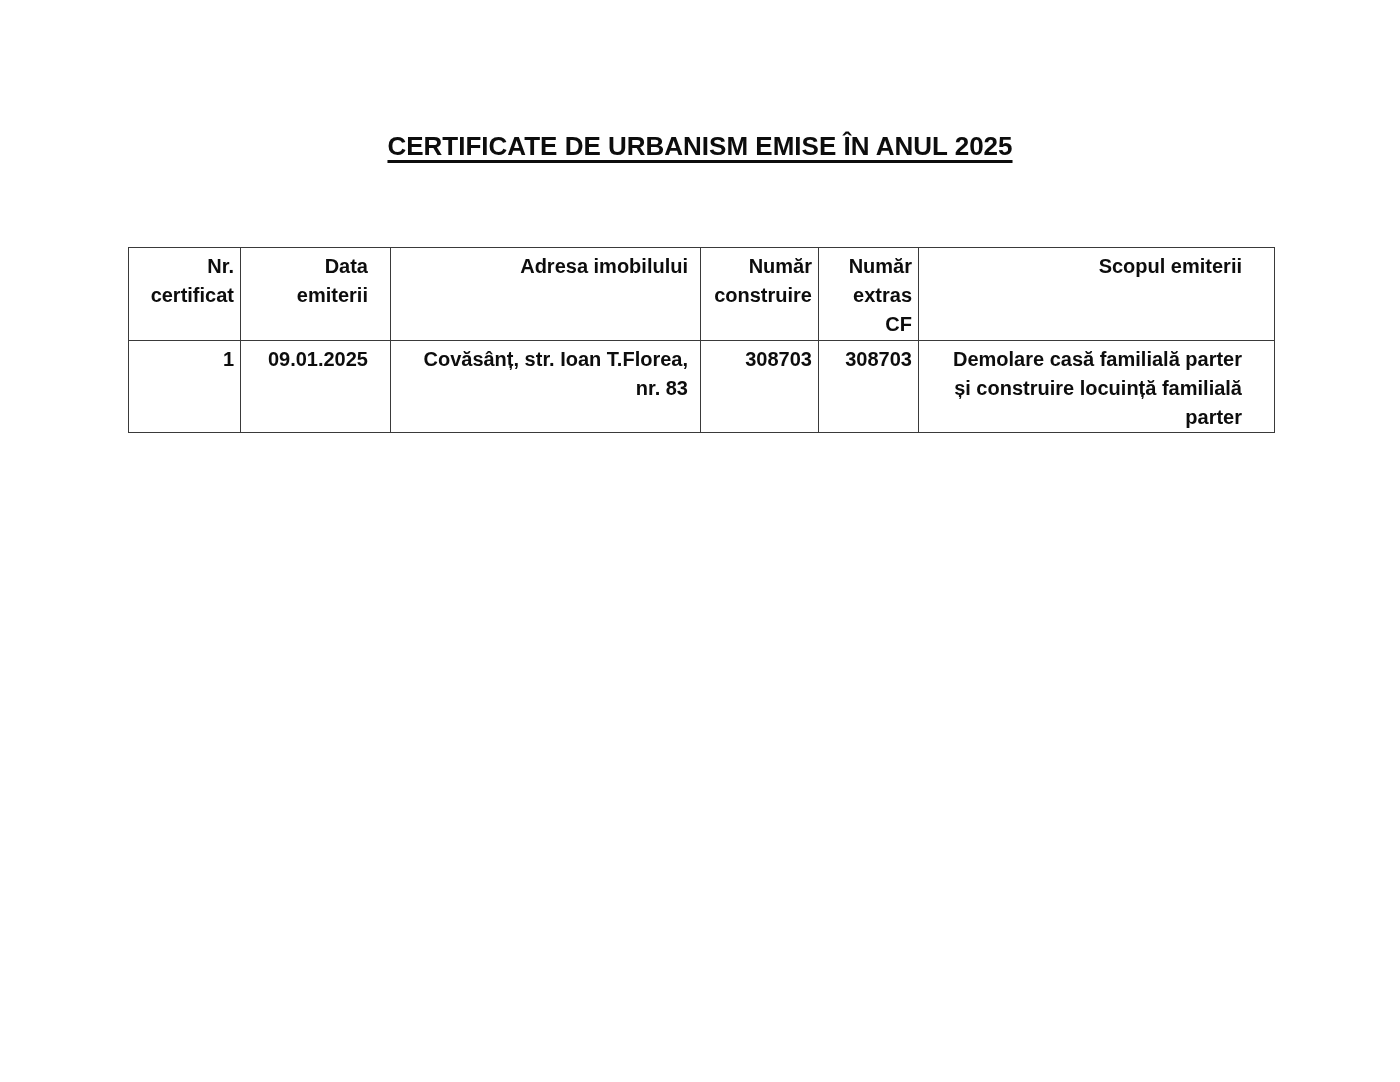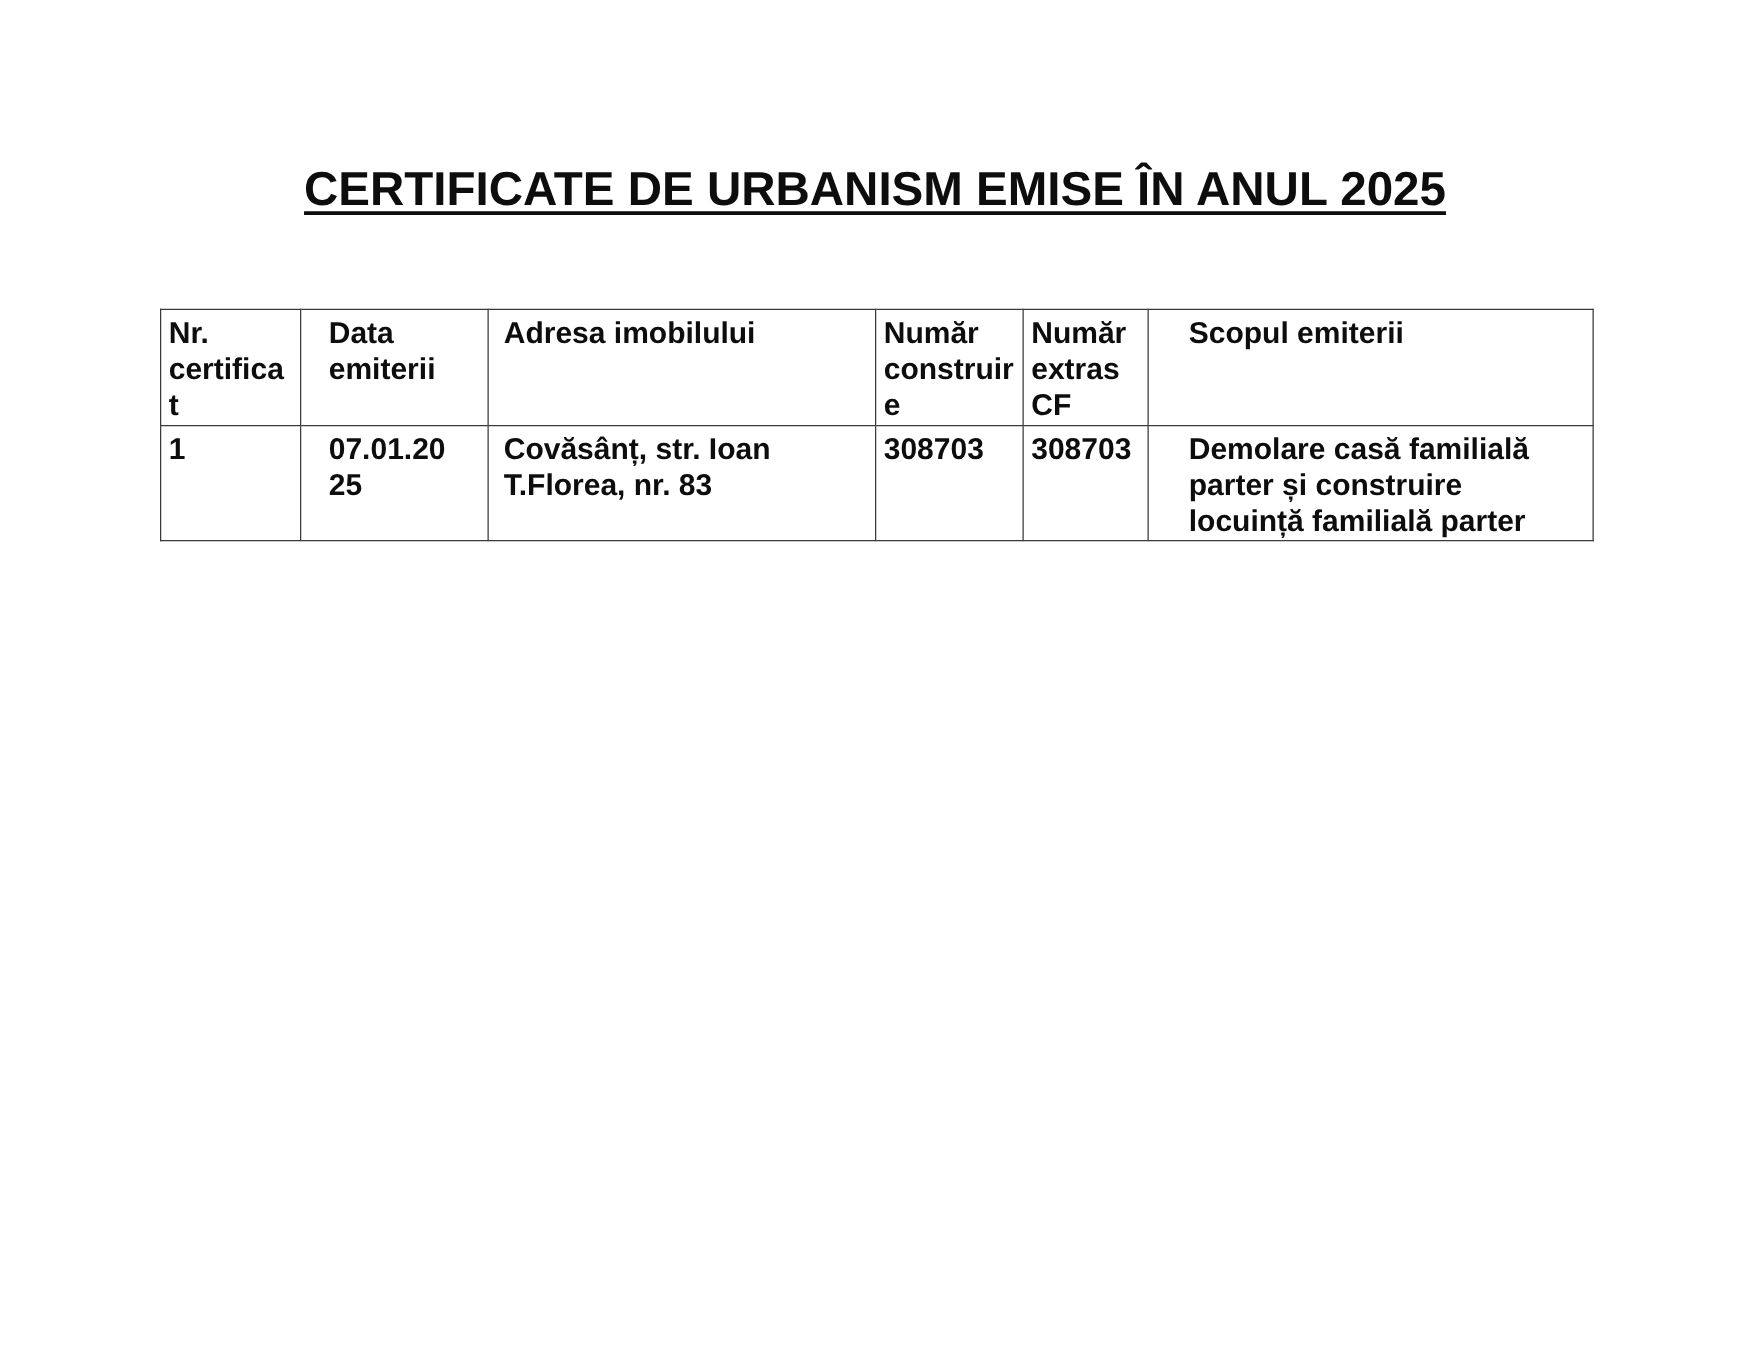--- a/index.html
+++ b/index.html
@@ -19,45 +19,45 @@
     background: #ffffff;
     overflow: hidden;
   }
 
   .doc-title {
     position: absolute;
     top: 131px;
     left: 0;
     width: 100%;
     text-align: center;
-    font-size: 38px;
+    font-size: 26px;
     font-weight: 700;
     letter-spacing: 0px;
     text-decoration: underline;
     text-decoration-thickness: 3px;
     text-underline-offset: 5px;
     color: #0d0d0d;
   }
 
   table.cert-table {
     position: absolute;
     left: 128px;
     top: 247px;
     width: 1146px;
     border-collapse: collapse;
     table-layout: fixed;
   }
 
   table.cert-table th,
   table.cert-table td {
     border: 1.5px solid #3a3a3a;
-    font-size: 24px;
+    font-size: 20px;
     line-height: 29px;
     font-weight: 700;
-    text-align: left;
+    text-align: right;
     vertical-align: top;
     color: #0d0d0d;
     overflow-wrap: break-word;
   }
 
   table.cert-table thead tr { height: 93px; }
   table.cert-table tbody tr { height: 90px; }
 
   
   .c1 { width: 112px; } th.c1, td.c1 { padding: 4px 6px 0; }
@@ -89,21 +89,21 @@
         <th class="c2">Data emiterii</th>
         <th class="c3">Adresa imobilului</th>
         <th class="c4">Număr construire</th>
         <th class="c5">Număr extras CF</th>
         <th class="c6">Scopul emiterii</th>
       </tr>
     </thead>
     <tbody>
       <tr>
         <td class="c1">1</td>
-        <td class="c2">07.01.2025</td>
+        <td class="c2">09.01.2025</td>
         <td class="c3">Covăsânț, str. Ioan T.Florea, nr. 83</td>
         <td class="c4">308703</td>
         <td class="c5">308703</td>
         <td class="c6">Demolare casă familială parter și construire locuință familială parter</td>
       </tr>
     </tbody>
   </table>
 
 </div>
 

